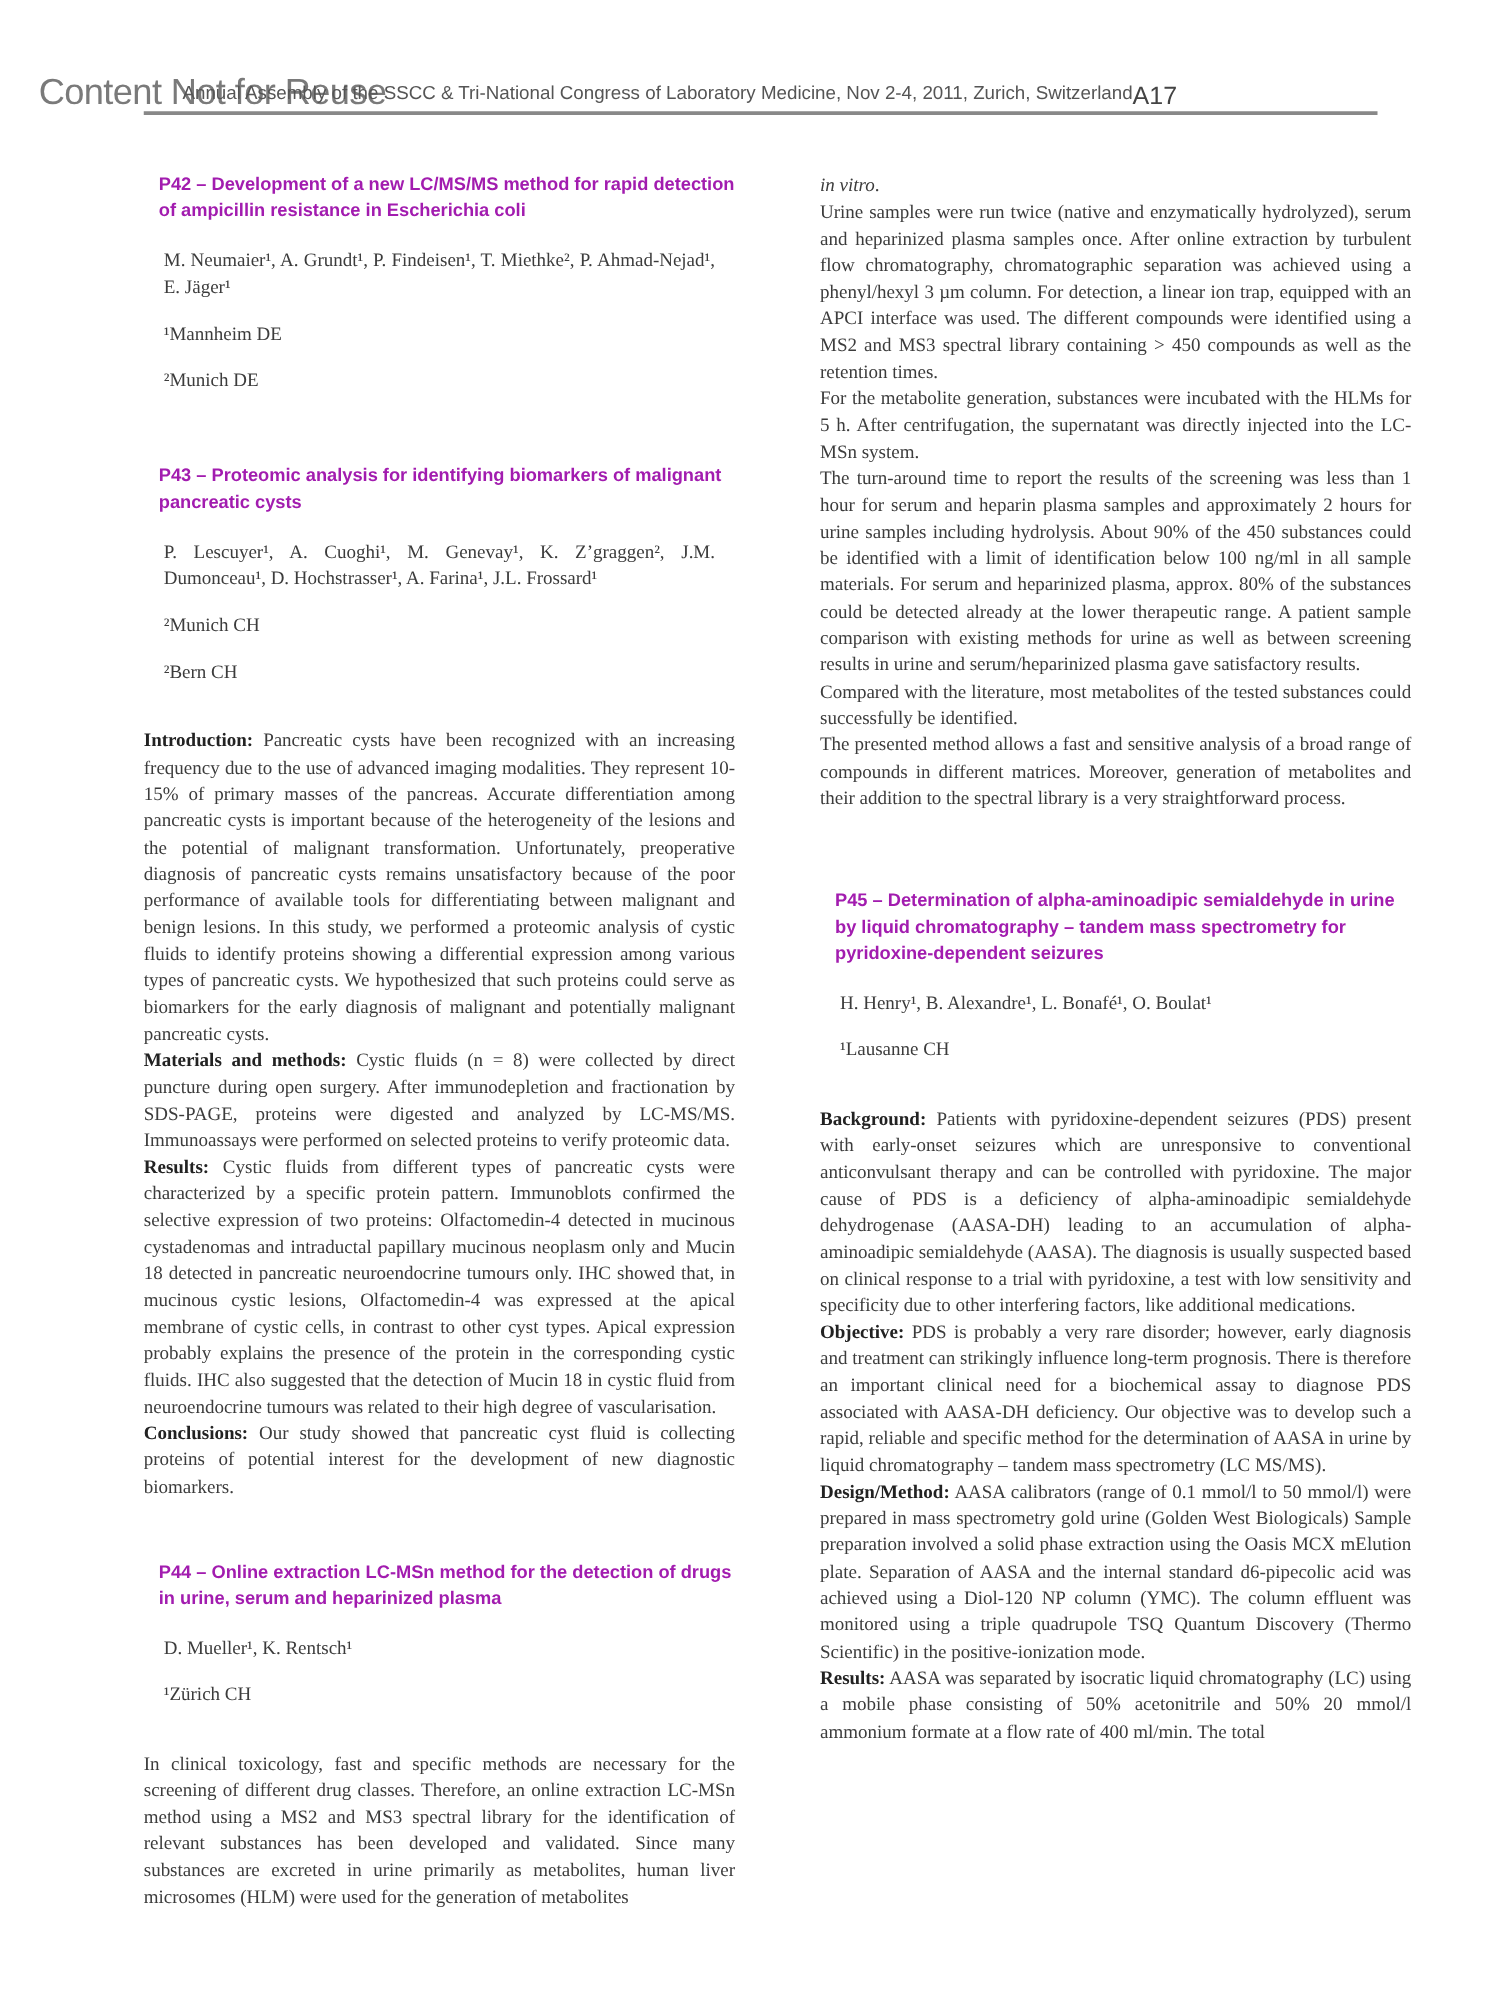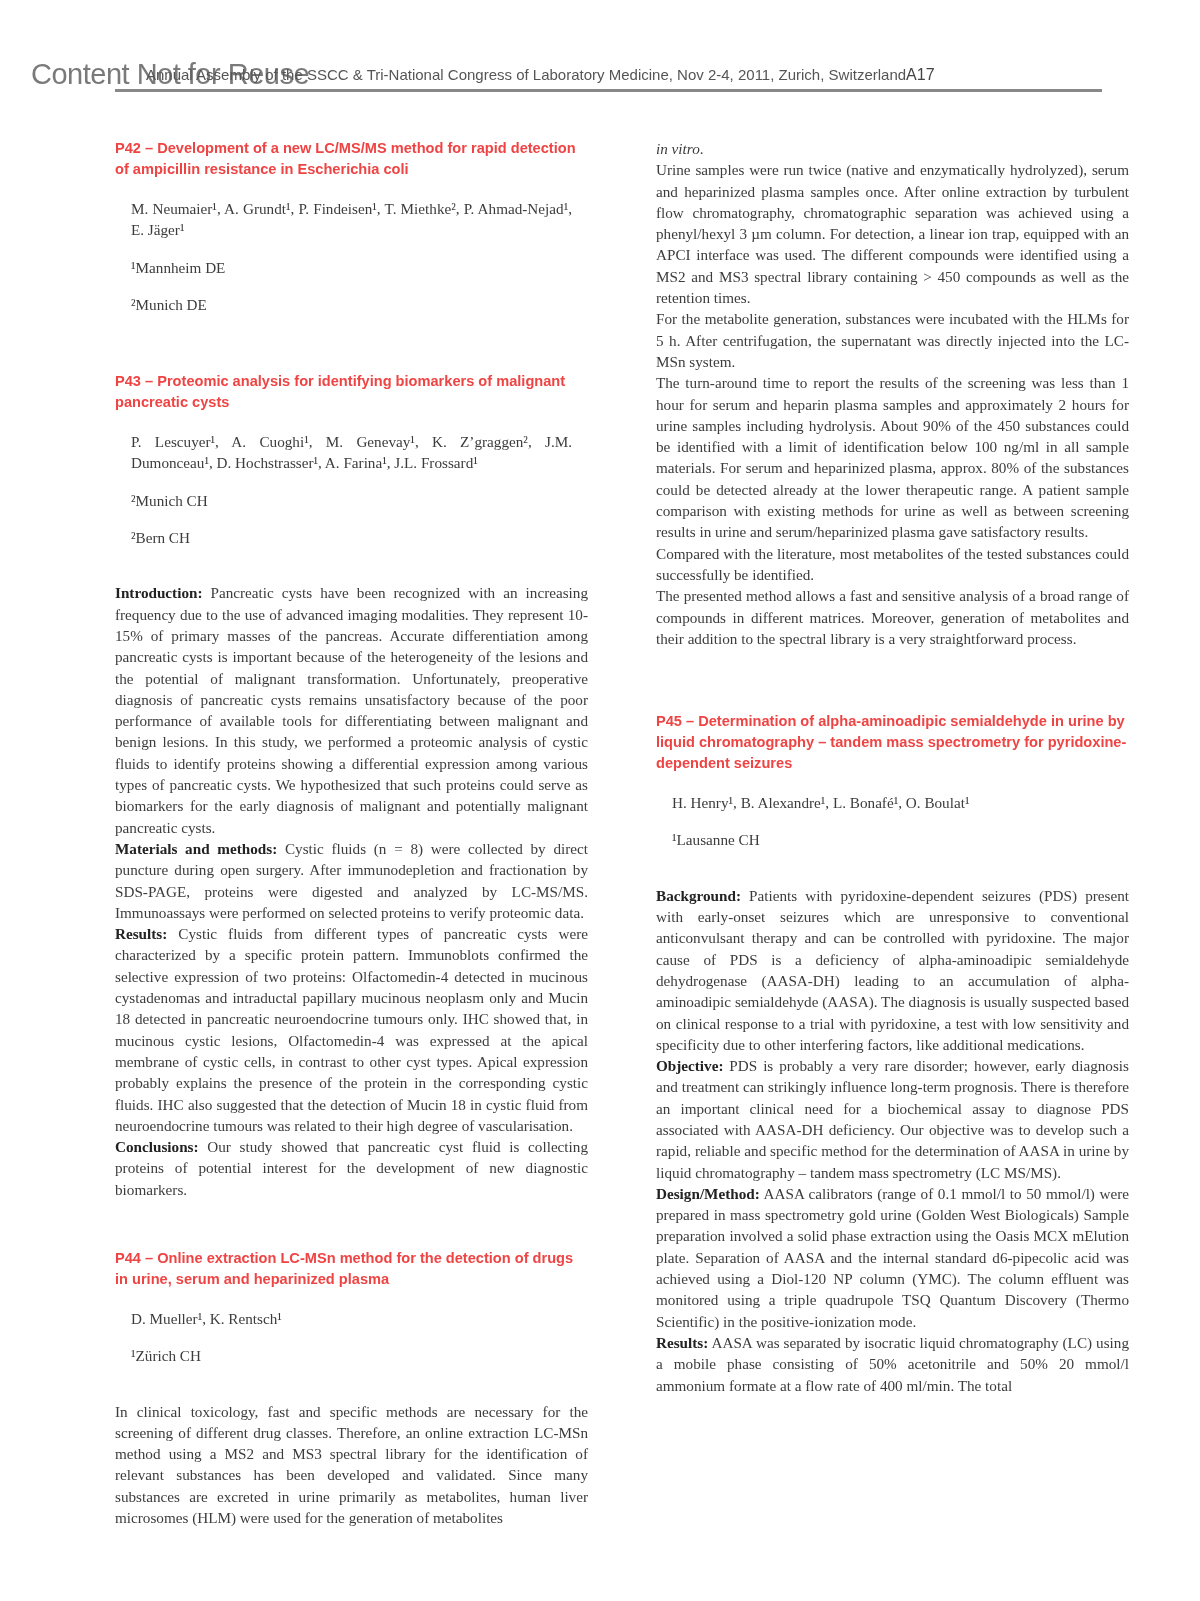--- a/index.html
+++ b/index.html
@@ -8,33 +8,33 @@
     position: absolute; left: 31px; top: 30px;
     font-family: "Liberation Sans", sans-serif; font-size: 29px; color: #7a7a7a;
     letter-spacing: -0.5px;
     margin-top: 28px;
   }
   .running-head {
     position: absolute; left: 146px; top: 66px; width: 956px;
     font-family: "Liberation Sans", sans-serif; font-size: 15px; color: #555;
     display: flex; justify-content: flex-start; white-space: nowrap;
   }
-  .running-head .pg { font-size: 16px; color: #444; }
+  .running-head .pg { font-size: 20px; color: #444; }
   .rule {
     position: absolute; left: 115px; top: 89px; width: 987px; height: 3px; background: #888;
   }
   .col {
     position: absolute; top: 138px; width: 473px;
     font-family: "Liberation Serif", serif; font-size: 15.2px; line-height: 21.3px; color: #3c3c3c;
   }
   .col.left { left: 115px; }
   .col.right { left: 656px; }
   .abs-title {
     font-family: "Liberation Sans", sans-serif; font-weight: bold; font-size: 14.6px;
-    line-height: 21px; color: #ef4444; margin: 0 0 18px 0;
+    line-height: 21px; color: #a21caf; margin: 0 0 18px 12px;
   }
   .authors, .affil { margin: 16px; }
   p { margin: 0; text-align: justify; }
   .see { font-weight: bold; margin-top: 18px; }
   .lbl { font-weight: bold; color: #222; }
   .gap-s { height: 18px; }
   .gap-l { height: 48px; }
 </style>
 </head>
 <body>

